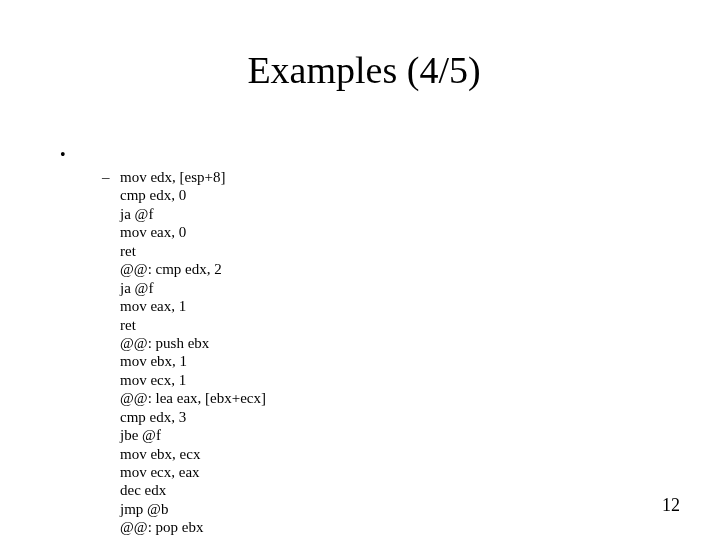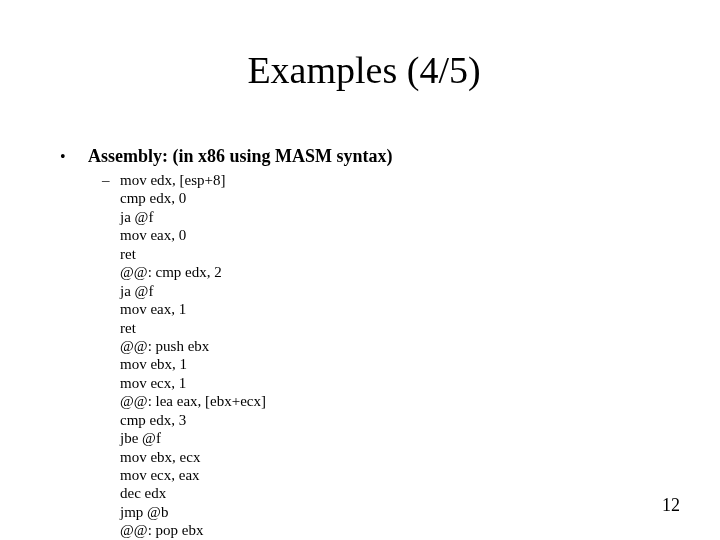--- a/index.html
+++ b/index.html
@@ -73,21 +73,20 @@
 <body>
 
 <div class="slide">
 
   <div class="title">Examples (4/5)</div>
 
   <div class="body">
 
     <div class="bullet-row">
       <div class="bullet-dot">•</div>
-      <div class="bullet-text">Assembly: (in x86 using MASM syntax)</div>
     </div>
 
     <div class="sub-row">
       <div class="sub-dash">–</div>
       <div class="code-block" id="code-block">mov edx, [esp+8]
 cmp edx, 0
 ja @f
 mov eax, 0
 ret
 @@: cmp edx, 2

